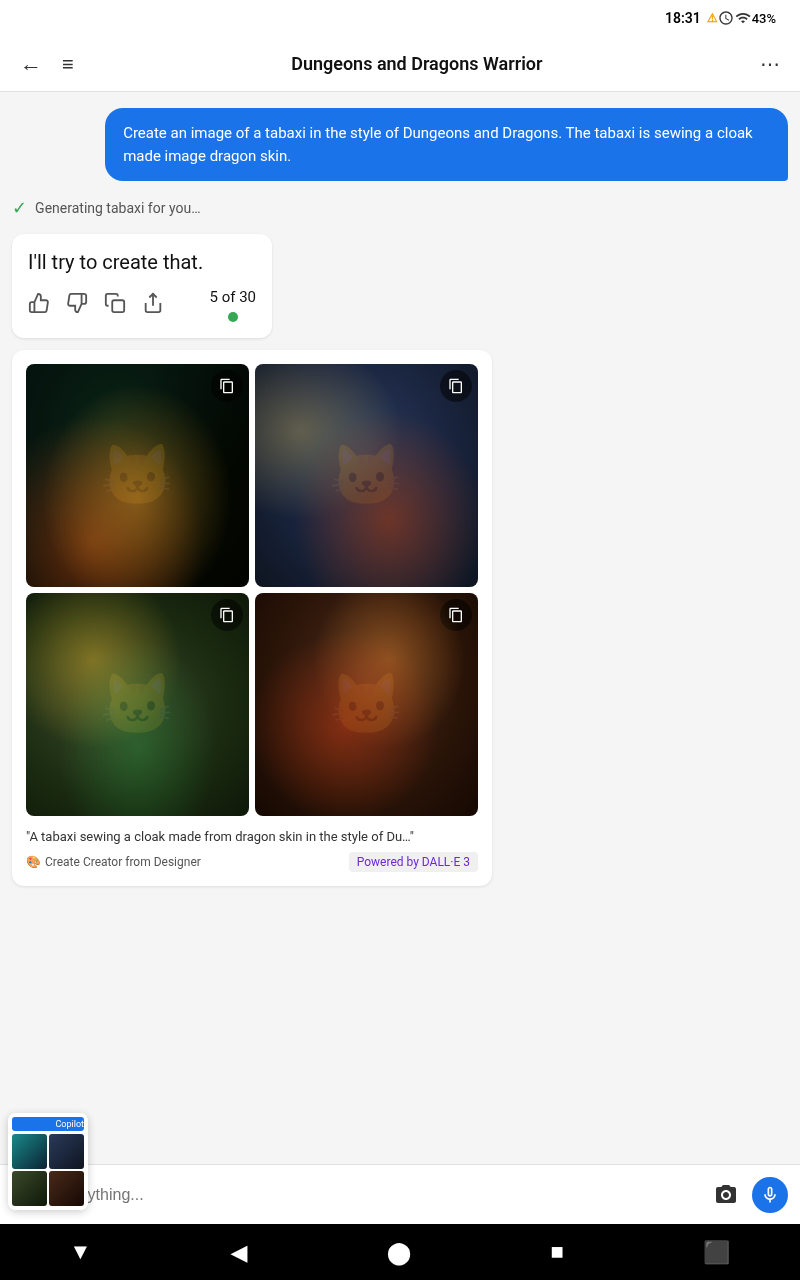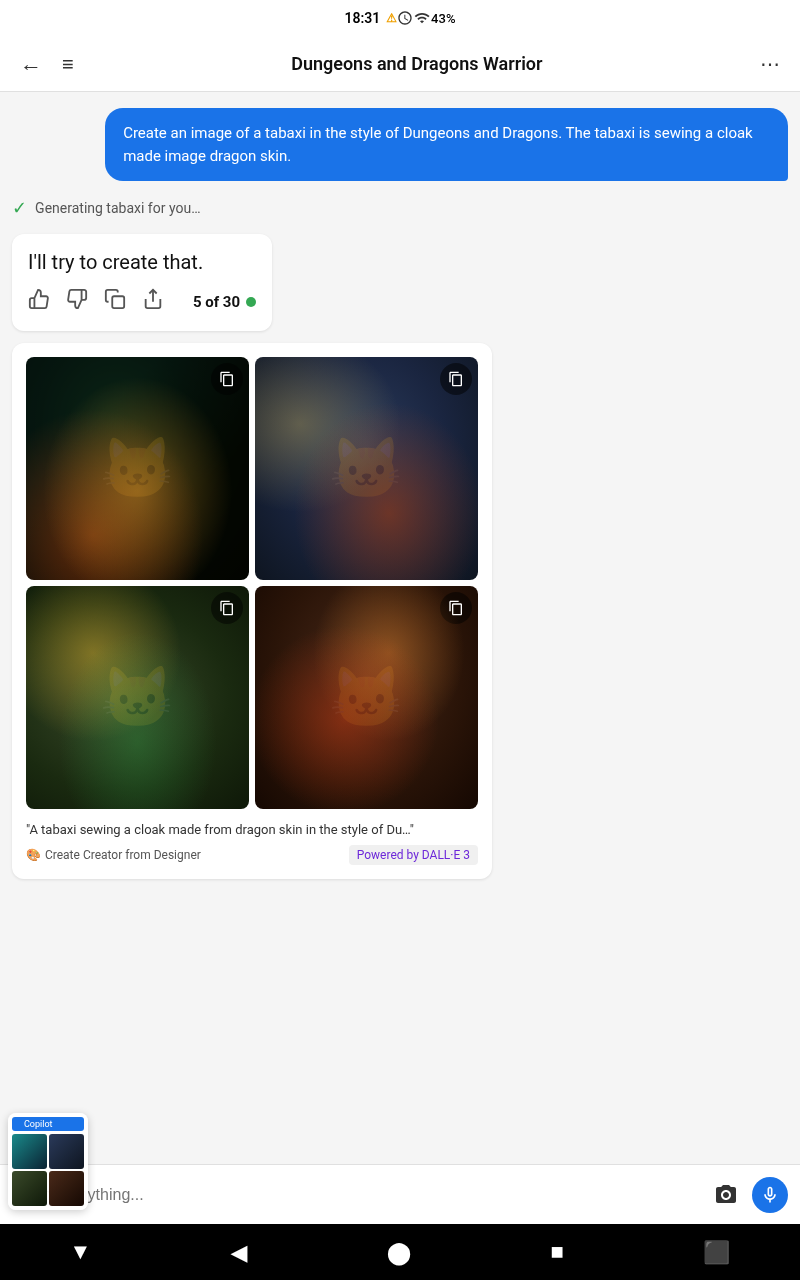--- a/index.html
+++ b/index.html
@@ -13,21 +13,21 @@
       display: flex;
       flex-direction: column;
       overflow: hidden;
       position: relative;
     }
 
     
     .status-bar {
       background: #fff;
       display: flex;
-      justify-content: center;
+      justify-content: flex-end;
       align-items: center;
       padding: 8px 24px;
       height: 36px;
       flex-shrink: 0;
     }
     .status-left {
       display: flex;
       align-items: center;
       gap: 6px;
       font-size: 14px;
@@ -142,21 +142,22 @@
       color: #555;
       cursor: pointer;
     }
     .count-badge {
       margin-left: auto;
       display: flex;
       align-items: center;
       gap: 6px;
       font-size: 15px;
       color: #111;
-      font-weight: 700;
+      font-weight: 400;
+      flex-direction: column;
     }
     .green-dot {
       width: 10px;
       height: 10px;
       background: #34a853;
       border-radius: 50%;
     }
 
     
     .image-grid-card {
@@ -331,24 +332,24 @@
       width: 80px;
       background: rgba(255,255,255,0.95);
       border-radius: 8px;
       padding: 4px;
       box-shadow: 0 2px 8px rgba(0,0,0,0.2);
     }
     .thumb-header {
       background: #1a73e8;
       color: #fff;
       font-size: 9px;
-      padding: 2px 12px;
+      padding: 2px 0;
       border-radius: 3px;
       margin-bottom: 3px;
-      text-align: left;
+      text-align: right;
     }
     .thumb-grid {
       display: grid;
       grid-template-columns: 1fr 1fr;
       gap: 2px;
     }
     .thumb-cell {
       aspect-ratio: 1;
       border-radius: 3px;
     }

